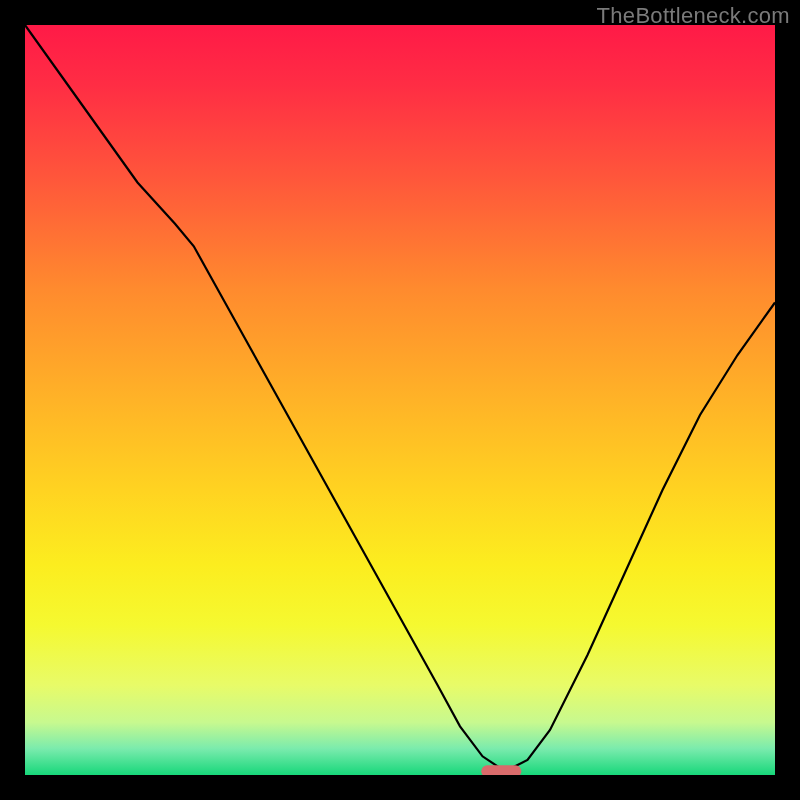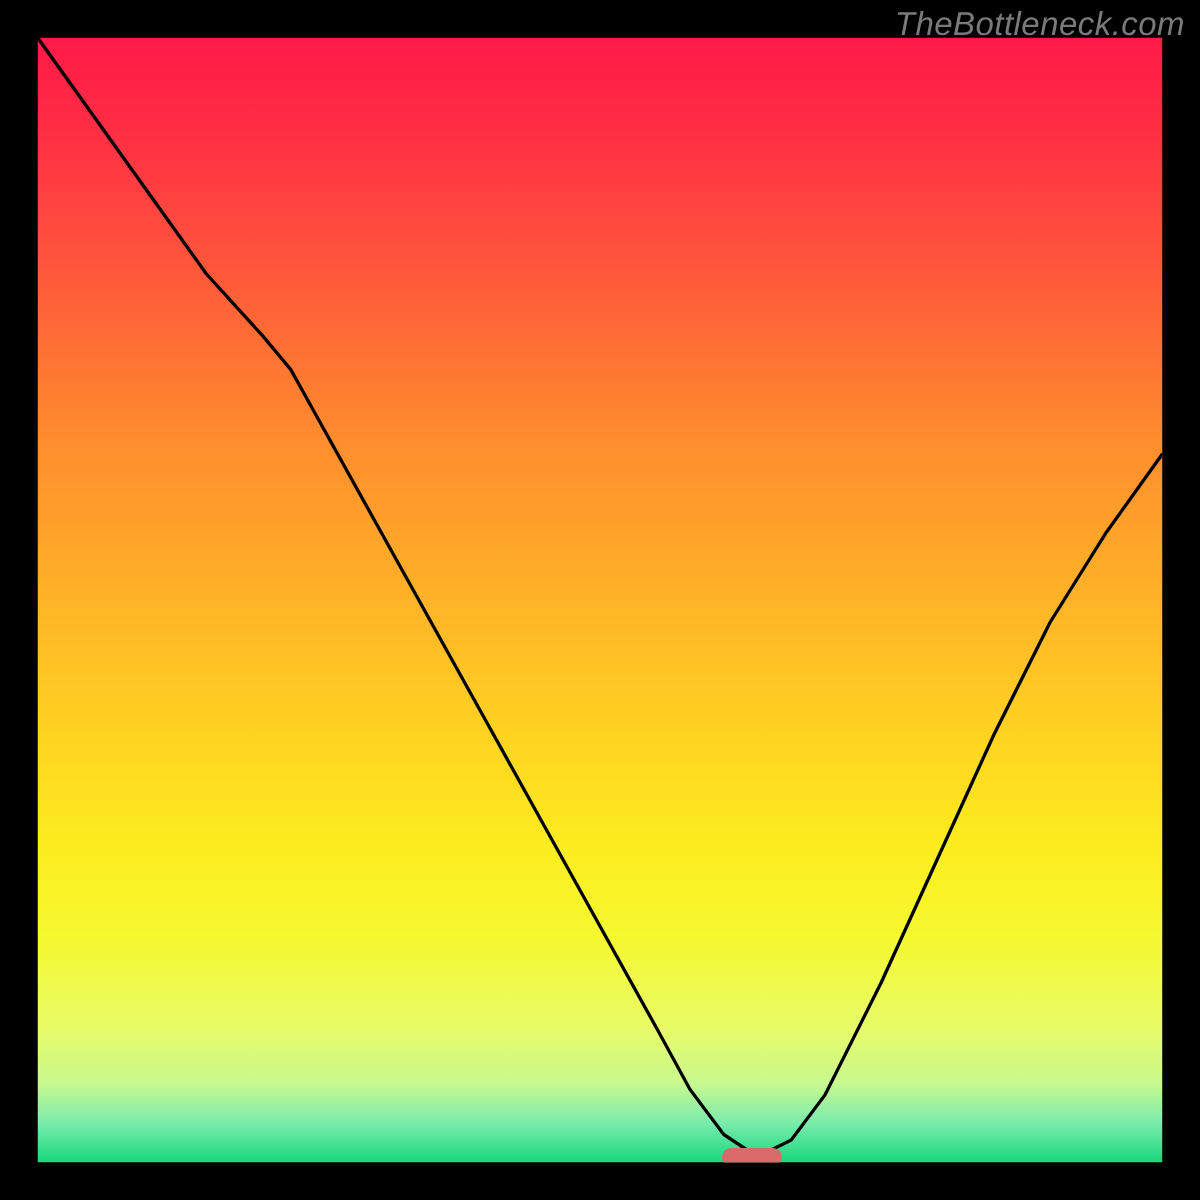--- a/index.html
+++ b/index.html
@@ -11,21 +11,20 @@
     overflow: hidden;
     font-family: Arial, Helvetica, sans-serif;
   }
   .frame {
     position: absolute;
     left: 0;
     top: 0;
     width: 800px;
     height: 800px;
     background: #000;
-    font-style: italic;
   }
   .plot-area {
     position: absolute;
     left: 25px;
     top: 25px;
     width: 750px;
     height: 750px;
   }
   .watermark {
     position: absolute;

